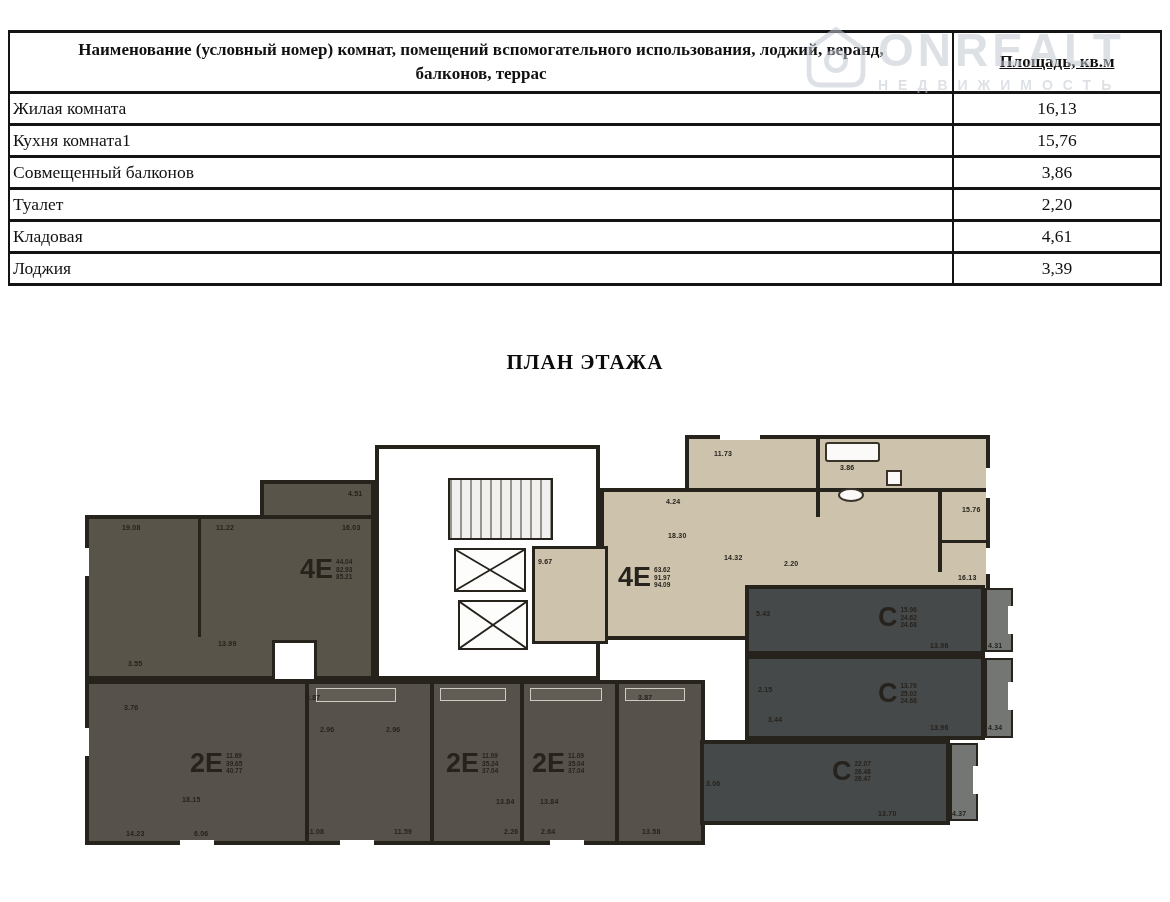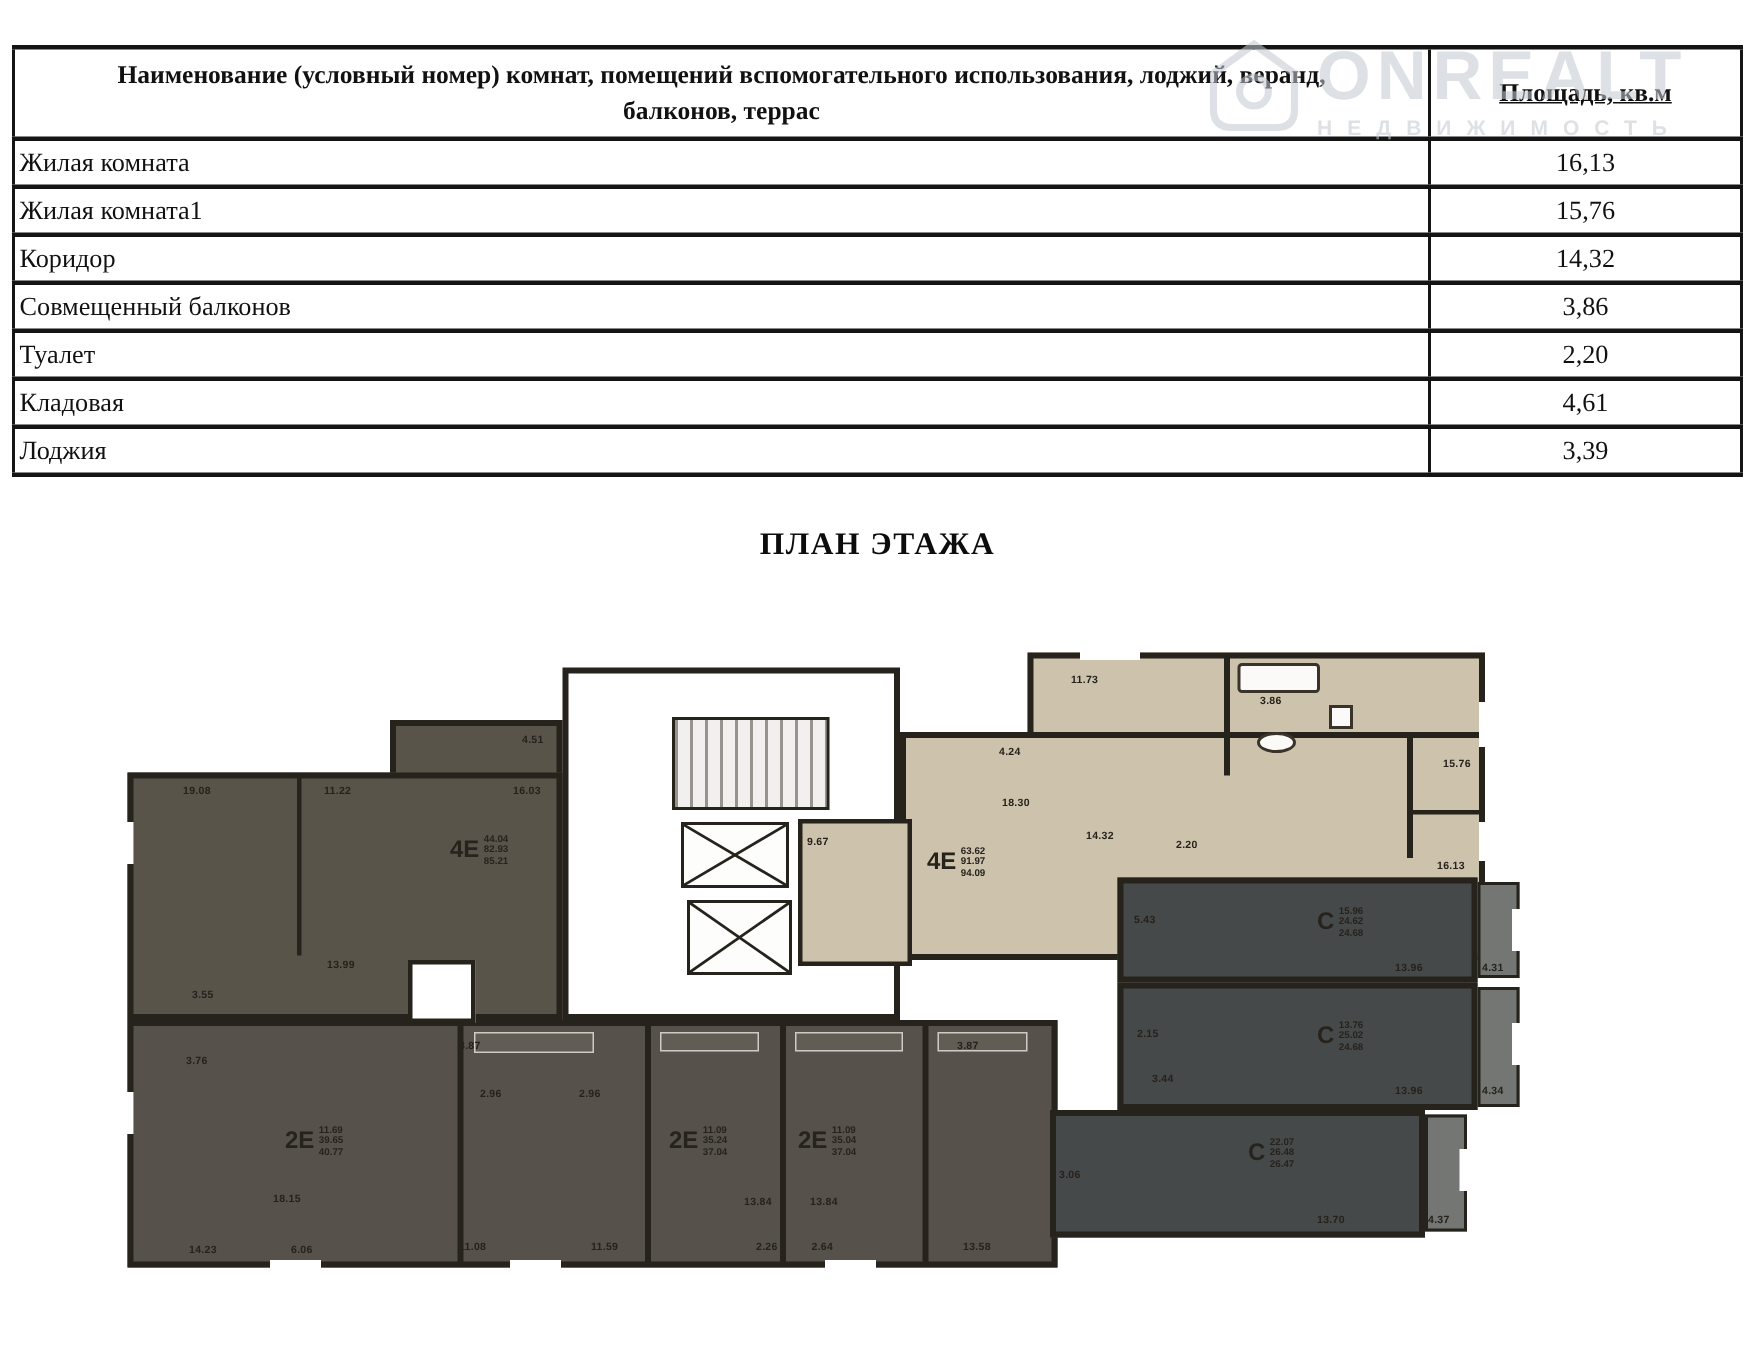--- a/index.html
+++ b/index.html
@@ -53,45 +53,41 @@
   .wall{position:absolute;background:#26221c;}
   .win{position:absolute;background:#ffffff;}
   .fixture{position:absolute;box-sizing:border-box;border:2px solid #3a332a;background:#fbfaf8;}
   .round{border-radius:50%;}
   .counter{position:absolute;box-sizing:border-box;border:1px solid #cfcbc4;background:#615c54;}
   .room-label{
     position:absolute;font-size:7px;font-weight:bold;color:#25221c;letter-spacing:.2px;
     white-space:nowrap;line-height:1;
   }
   .apt-tag{position:absolute;display:flex;align-items:center;gap:3px;color:#26231d;}
-  .apt-tag .tag{font-size:16px;font-weight:800;line-height:1;}
+  .apt-tag .tag{font-size:27px;font-weight:800;line-height:1;}
   .apt-tag .areas{display:flex;flex-direction:column;font-size:6.5px;font-weight:bold;line-height:1.15;}
 </style>
 </head>
 <body>
 
 <table id="area-table">
   <thead>
     <tr>
       <th class="name-h">Наименование (условный номер) комнат, помещений вспомогательного использования, лоджий, веранд, балконов, террас</th>
       <th class="area-h">Площадь, кв.м</th>
     </tr>
   </thead>
   <tbody id="area-table-body">
       <tr>
         <td class="name-cell">Жилая комната</td>
         <td class="area-cell">16,13</td>
       </tr>
       <tr>
-        <td class="name-cell">Жилая комната1</td>
+        <td class="name-cell">Кухня комната1</td>
         <td class="area-cell">15,76</td>
-      </tr>
-      <tr>
-        <td class="name-cell">Коридор</td>
-        <td class="area-cell">14,32</td>
       </tr>
       <tr>
         <td class="name-cell">Совмещенный балконов</td>
         <td class="area-cell">3,86</td>
       </tr>
       <tr>
         <td class="name-cell">Туалет</td>
         <td class="area-cell">2,20</td>
       </tr>
       <tr>

